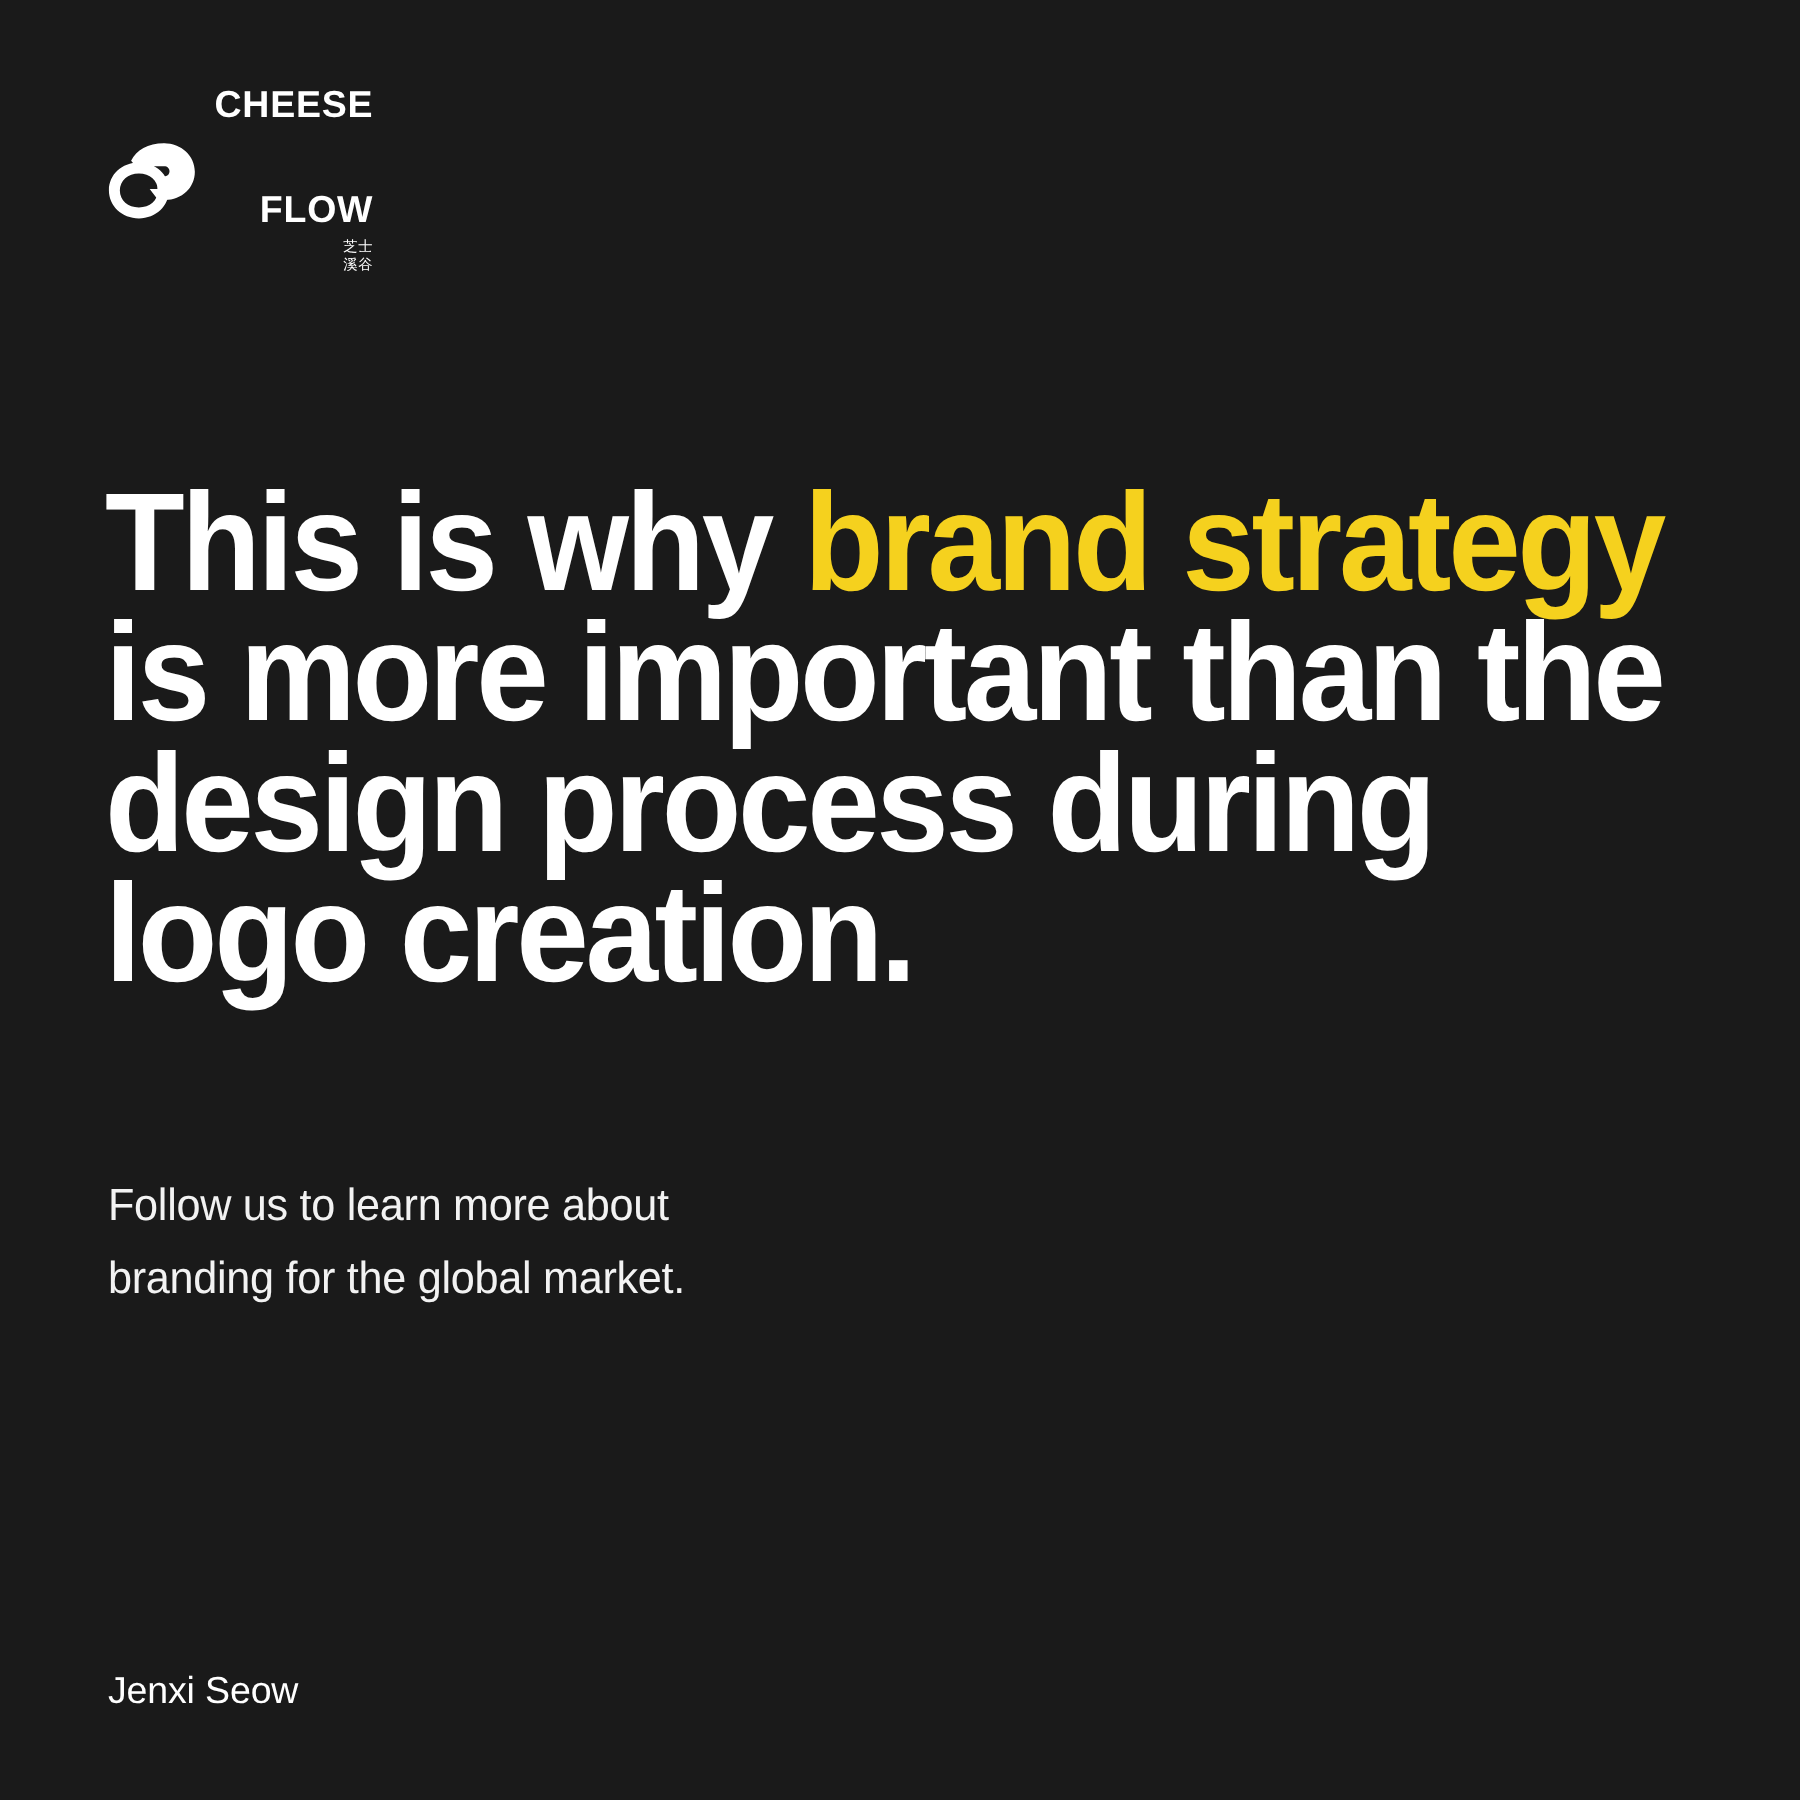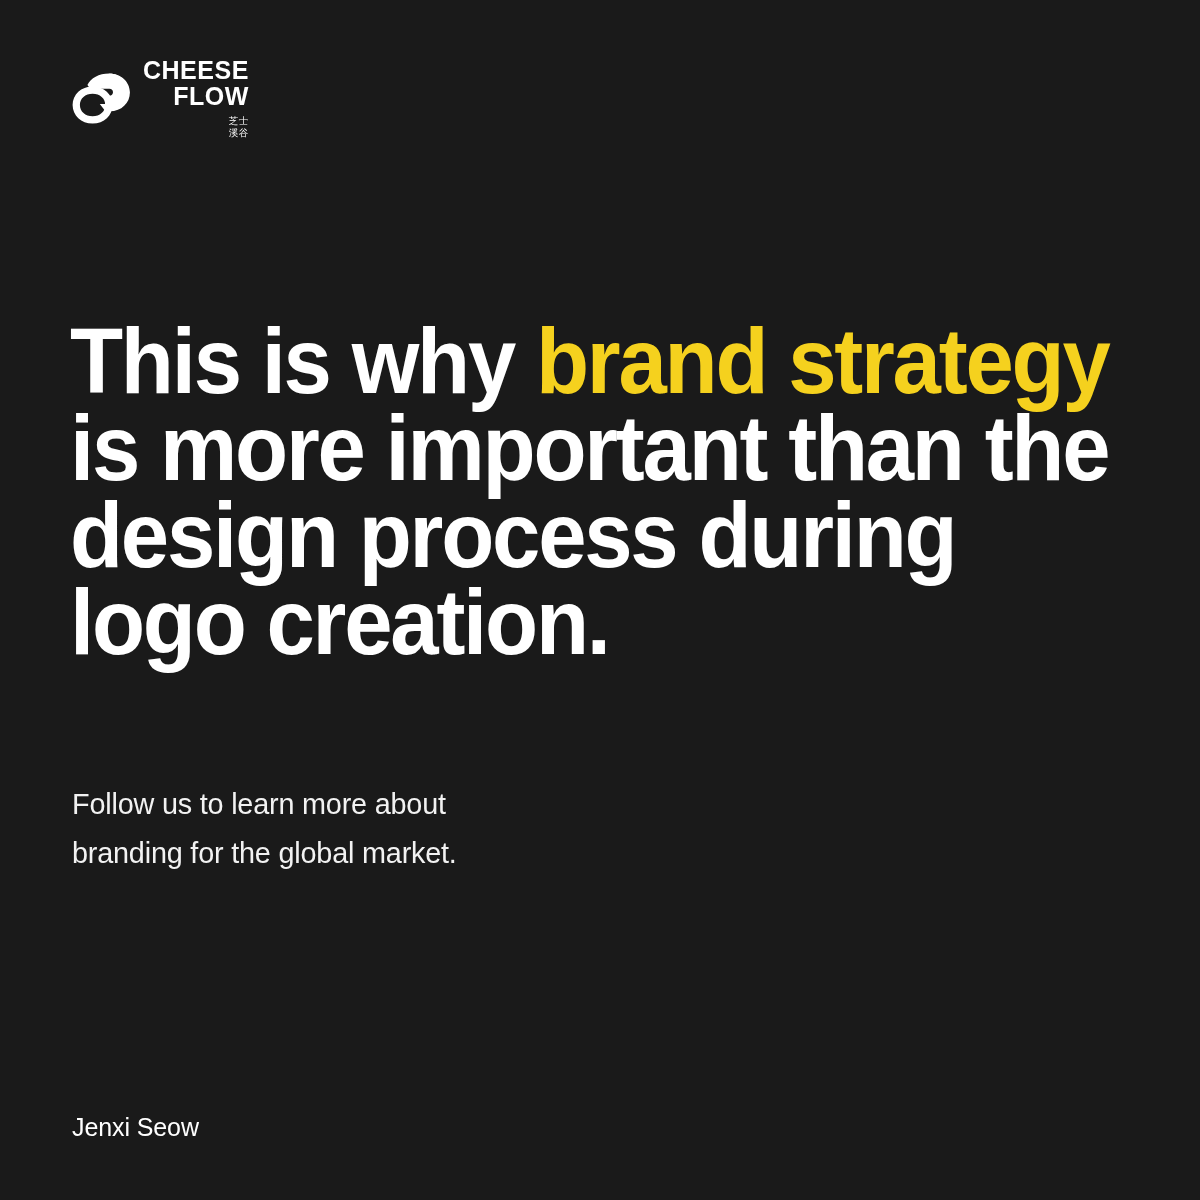--- a/index.html
+++ b/index.html
@@ -37,20 +37,21 @@
     height: 52px;
     display: block;
     flex: none;
   }
 
   .wordmark {
     display: flex;
     flex-direction: column;
     justify-content: flex-start;
     line-height: 1;
+    gap: 44px;
   }
 
   .wordmark-top {
     font-size: 25px;
     font-weight: 700;
     letter-spacing: 0.5px;
     color: #ffffff;
     line-height: 1.02;
   }
 

